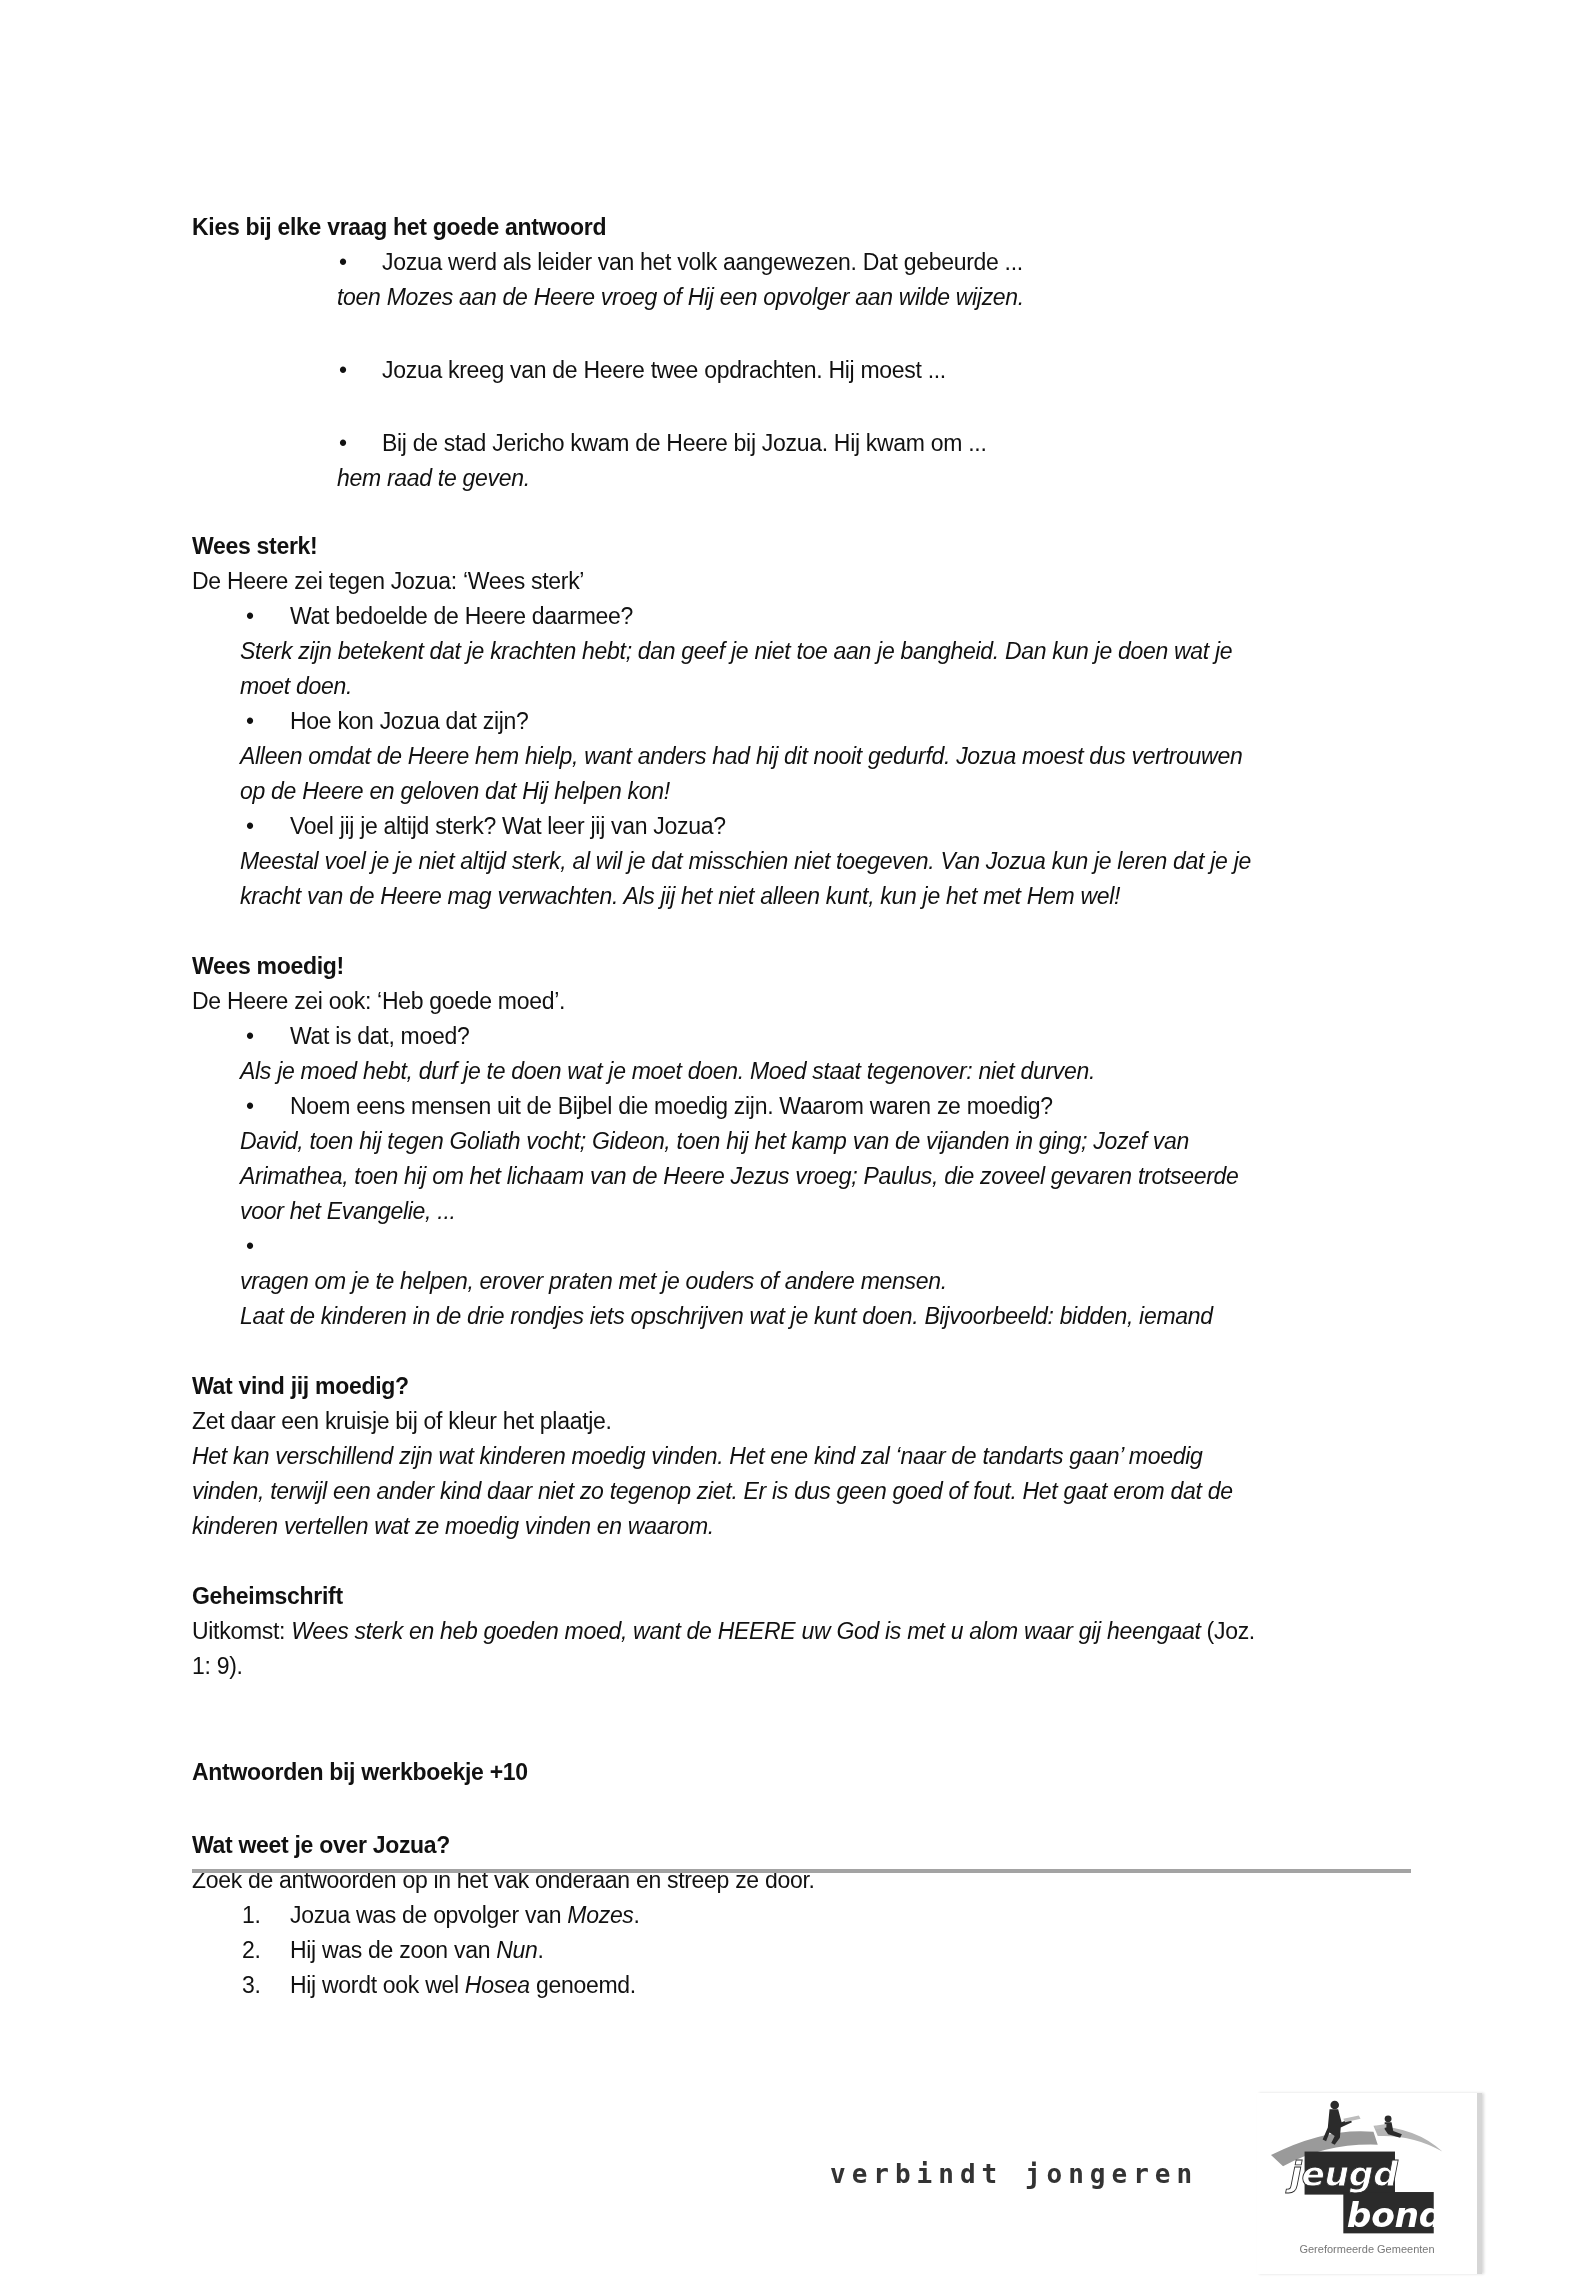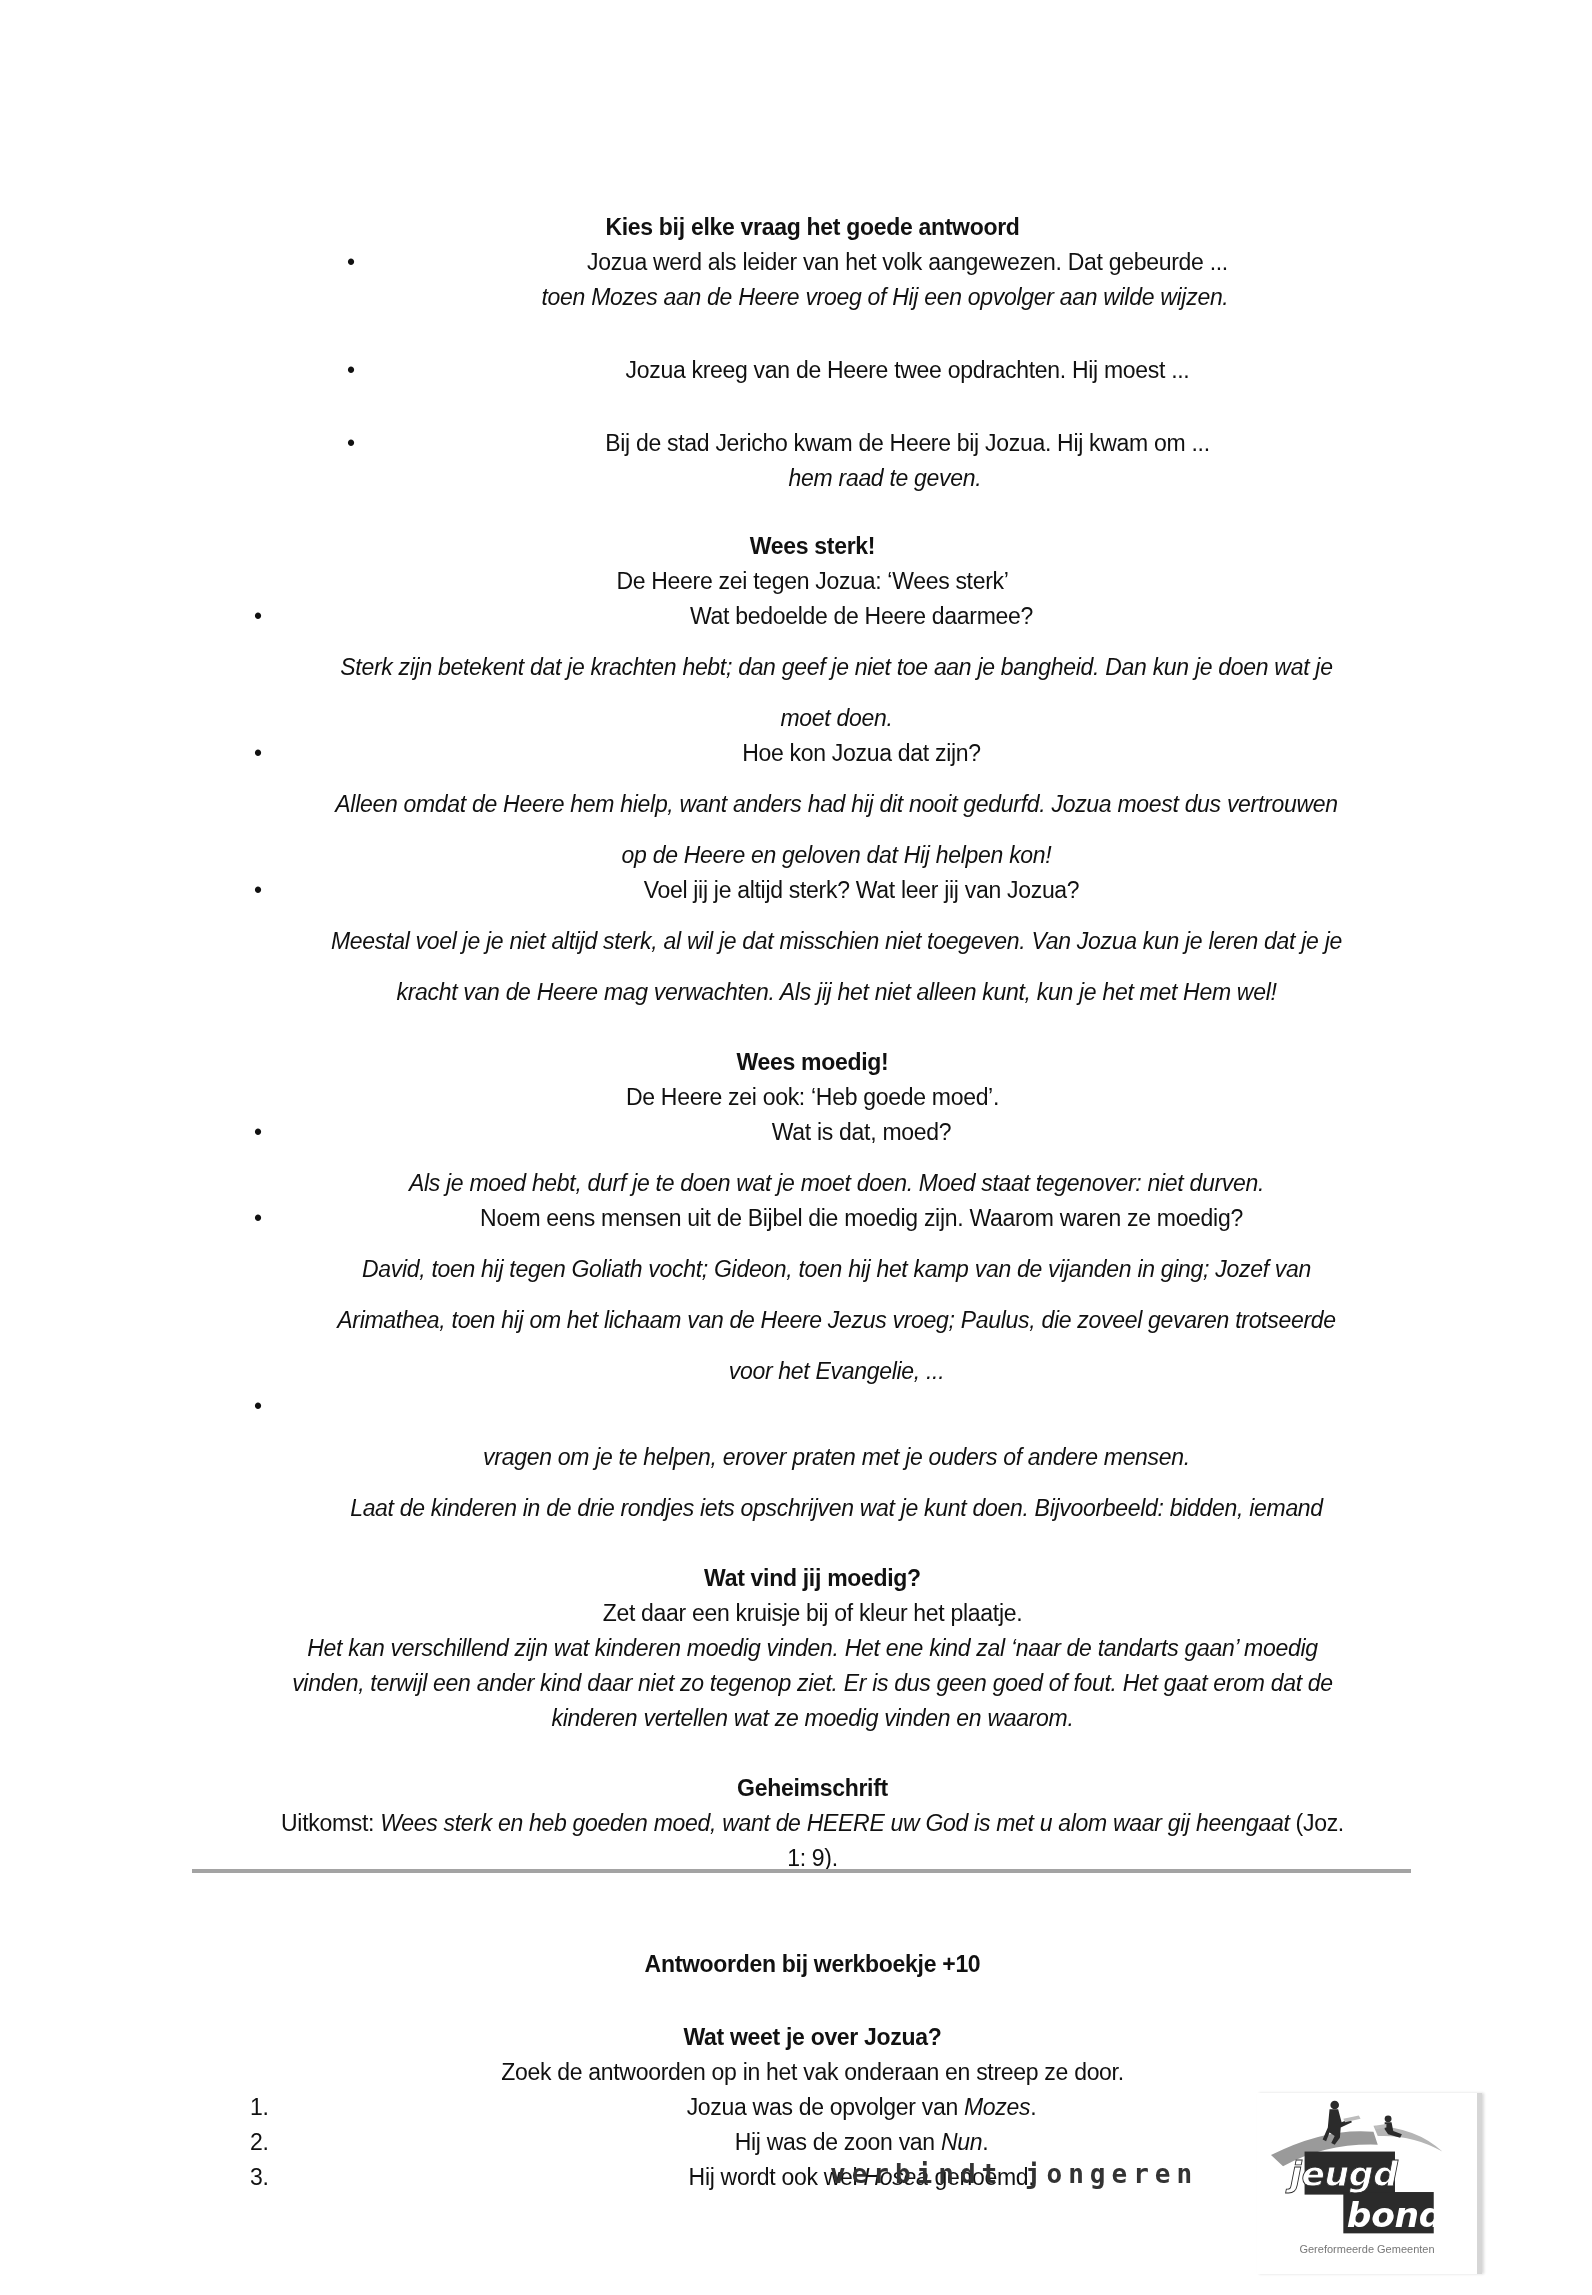--- a/index.html
+++ b/index.html
@@ -12,24 +12,23 @@
       height: 2295px;
       position: relative;
       overflow: hidden;
       font-family: "Liberation Sans", sans-serif;
       color: #111111;
       font-size: 23px;
       letter-spacing: -0.3px;
     }
     .page {
       position: absolute;
-      left: 200px;
+      left: 192px;
       top: 210px;
       width: 1225px;
-      text-align: center;
     }
     .line {
       height: 35px;
       line-height: 35px;
       white-space: nowrap;
     }
     .h {
       font-weight: bold;
     }
     .i {
@@ -57,21 +56,20 @@
       position: relative;
       padding-left: 98px;
     }
     .b2 .dot {
       position: absolute;
       left: 54px;
       top: 0;
     }
     .a2 {
       padding-left: 48px;
-      margin-top: 16px;
     }
 
     
     .num {
       position: relative;
       padding-left: 98px;
     }
     .num .n {
       position: absolute;
       left: 50px;

